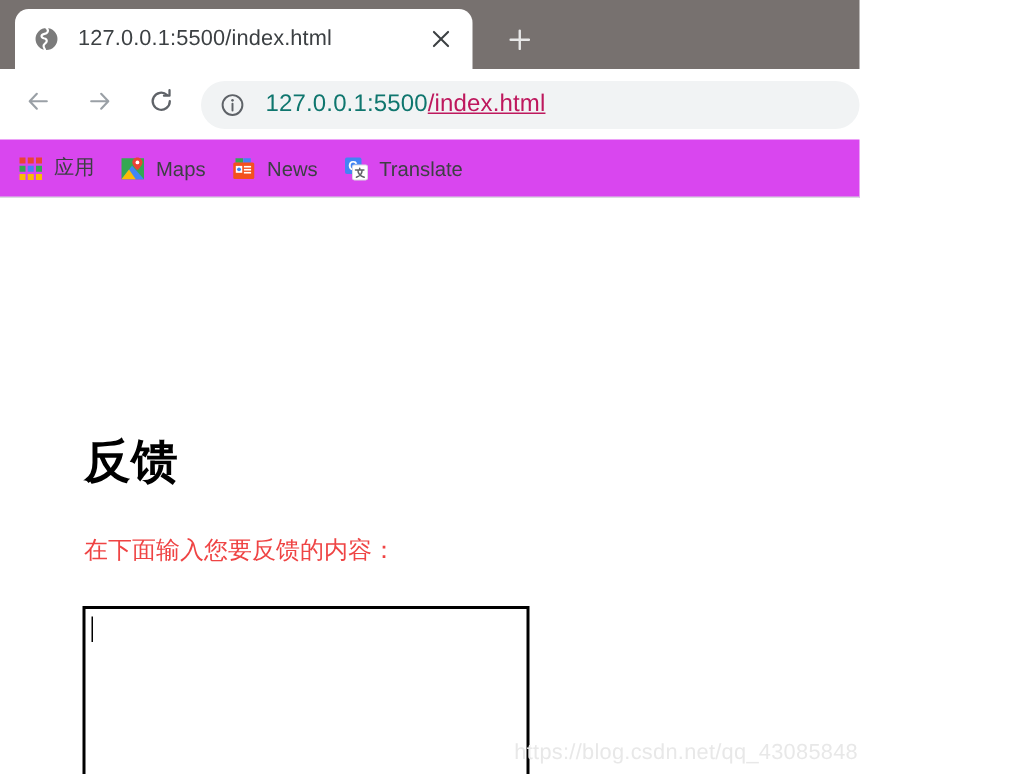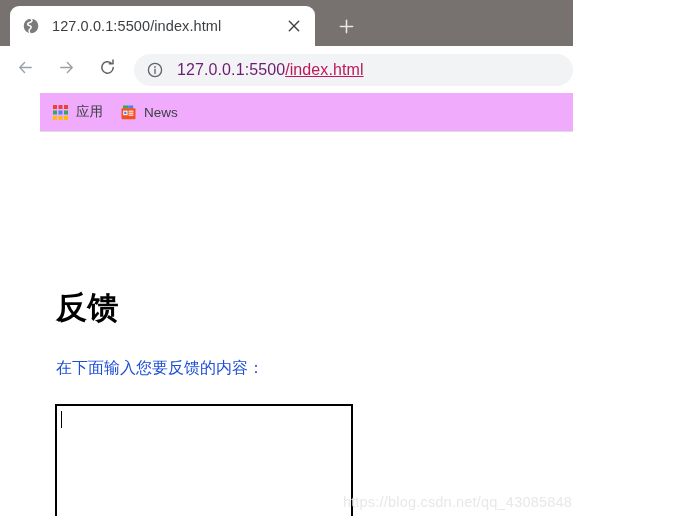--- a/index.html
+++ b/index.html
@@ -125,33 +125,32 @@
     display: block;
   }
 
   .omnibox-url {
     font-size: 16px;
     color: #202124;
     white-space: nowrap;
     overflow: hidden;
     letter-spacing: 0.1px;
   }
-  .omnibox-url .host { color: #701a75; }
+  .omnibox-url .host { color: #0f766e; }
   .omnibox-url .path { color: #be185d; text-decoration: underline; }
 
   
   .bookmarks {
     height: 39px;
-    background: #f0abfc;
+    background: #d946ef;
     display: flex;
     align-items: center;
     padding-left: 12px;
     box-sizing: border-box;
     border-bottom: 1px solid #dadce0;
-    margin-left: 40px;
   }
 
   .bm {
     display: flex;
     align-items: center;
     height: 26px;
     padding: 0 8px 0 0;
     margin-right: 9px;
     border-radius: 4px;
     white-space: nowrap;
@@ -192,21 +191,21 @@
     letter-spacing: 0.5px;
   }
 
   .page-p {
     margin: 0;
     padding: 0;
     position: absolute;
     left: 11px;
     top: 228px;
     font-size: 16px;
-    color: #1d4ed8;
+    color: #ef4444;
     line-height: 1;
   }
 
   .textarea {
     position: absolute;
     left: 10px;
     top: 272px;
     width: 298px;
     height: 185px;
     background: #ffffff;
@@ -321,37 +320,60 @@
           <rect x="1" y="12" width="4" height="4" fill="#fbbc05"></rect>
           <rect x="6.5" y="12" width="4" height="4" fill="#fbbc05"></rect>
           <rect x="12" y="12" width="4" height="4" fill="#fbbc05"></rect>
         </svg>
       </span>
       <span class="bm-label">应用</span>
     </div>
 
 
 
+    <div class="bm">
+      <span class="bm-icon">
+        <svg viewBox="0 0 17 17" width="17" height="17">
+          <rect x="1" y="1.5" width="15" height="14" fill="#34a853"></rect>
+          <path d="M1 15.5 L8 6.5 L16 15.5 Z" fill="#4285f4"></path>
+          <path d="M1 15.5 L6 9 L10.5 15.5 Z" fill="#fbbc05"></path>
+          <path d="M11.6 1 C13.5 1 15 2.5 15 4.3 C15 6.4 11.6 9.5 11.6 9.5 C11.6 9.5 8.2 6.4 8.2 4.3 C8.2 2.5 9.7 1 11.6 1 Z" fill="#ea4335"></path>
+          <circle cx="11.6" cy="4.3" r="1.25" fill="#ffffff"></circle>
+        </svg>
+      </span>
+      <span class="bm-label">Maps</span>
+    </div>
 
     <div class="bm">
       <span class="bm-icon">
         <svg viewBox="0 0 17 17" width="17" height="17">
           <rect x="3" y="1.5" width="5" height="3" fill="#34a853"></rect>
           <rect x="8.2" y="1.5" width="5" height="3" fill="#4285f4"></rect>
           <rect x="1.5" y="4.3" width="14" height="11" rx="1" fill="#f4511e"></rect>
           <rect x="3.2" y="6.6" width="4.3" height="4.6" fill="#ffffff"></rect>
           <rect x="8.6" y="6.6" width="4.8" height="1.1" fill="#ffffff"></rect>
           <rect x="8.6" y="8.6" width="4.8" height="1.1" fill="#ffffff"></rect>
           <rect x="8.6" y="10.6" width="4.8" height="1.1" fill="#ffffff"></rect>
           <circle cx="5.35" cy="8.9" r="1.3" fill="#4285f4"></circle>
         </svg>
       </span>
       <span class="bm-label">News</span>
     </div>
 
+    <div class="bm">
+      <span class="bm-icon">
+        <svg viewBox="0 0 17 17" width="17" height="17">
+          <rect x="1" y="1" width="11" height="11" rx="1.3" fill="#4285f4"></rect>
+          <text x="6.5" y="9.6" font-family="Liberation Sans, sans-serif" font-size="8.5" font-weight="bold" fill="#ffffff" text-anchor="middle">G</text>
+          <rect x="6" y="6" width="10" height="10" rx="1.3" fill="#ffffff" stroke="#dadce0" stroke-width="0.7"></rect>
+          <path d="M8 9.3 L13.6 9.3 M10.8 8.2 L10.8 9.3 M12.4 9.3 C12.4 11.6 10.6 13.4 8.6 14.2 M9.6 9.3 C9.6 11.4 11.2 13.3 13.8 14.2" fill="none" stroke="#5f6368" stroke-width="1" stroke-linecap="round"></path>
+        </svg>
+      </span>
+      <span class="bm-label">Translate</span>
+    </div>
 
   </div>
 
   <div class="page">
 
     <h1 class="page-h1">反馈</h1>
 
     <p class="page-p">在下面输入您要反馈的内容：</p>
 
     <div class="textarea">

